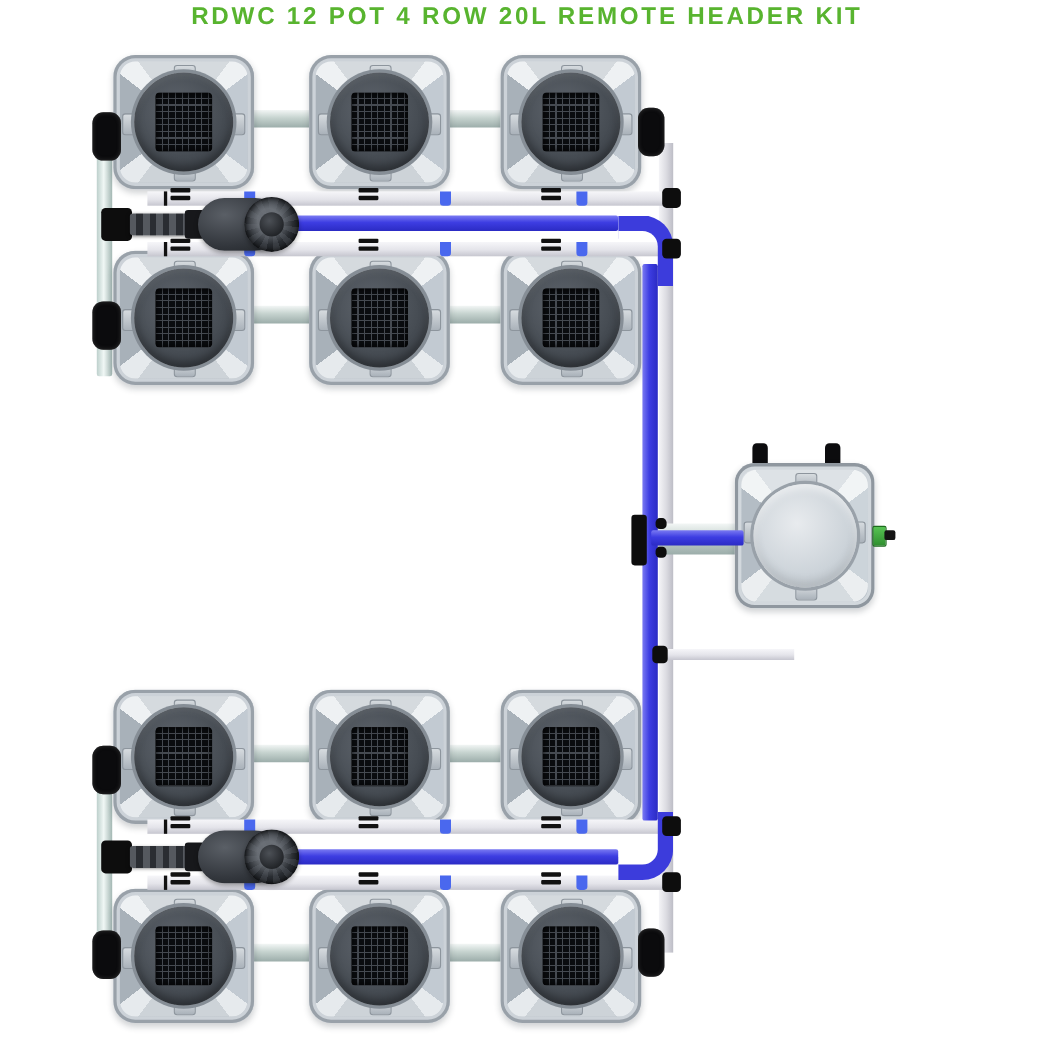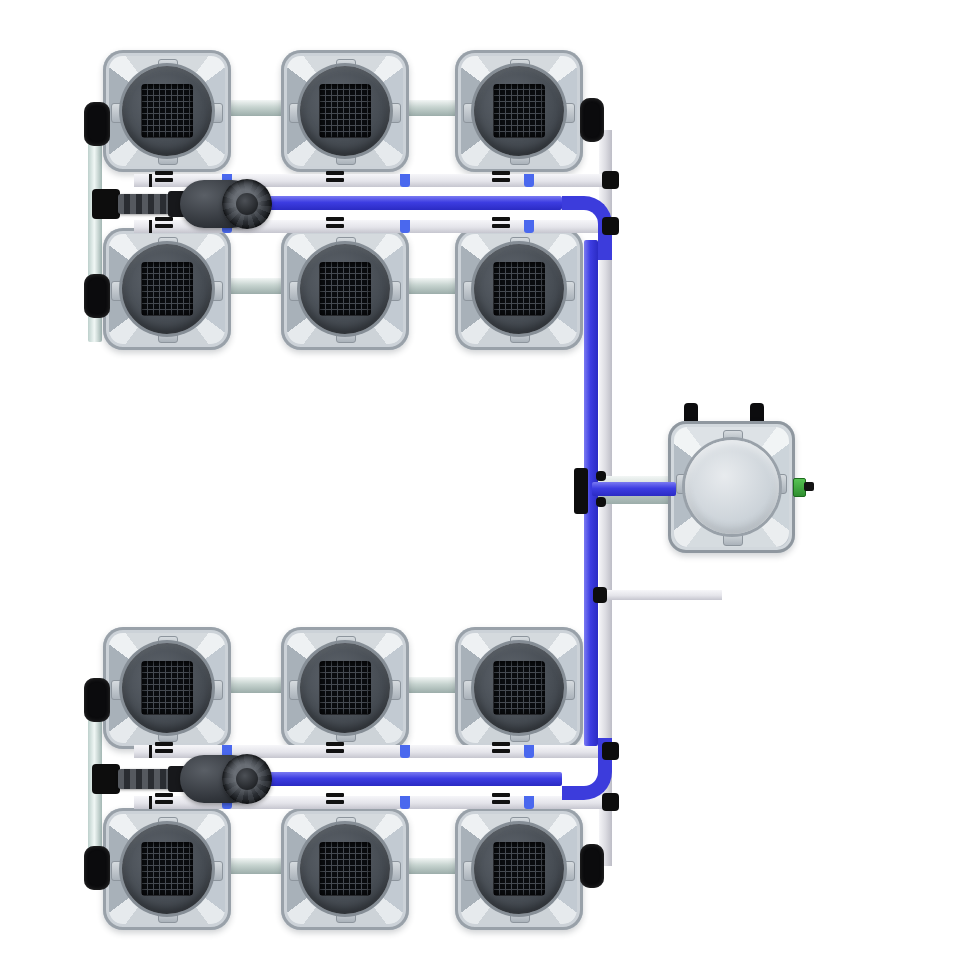--- a/index.html
+++ b/index.html
@@ -76,20 +76,21 @@
   .pump-hub{position:absolute;width:22px;height:22px;border-radius:50%;background:radial-gradient(circle at 40% 35%,#4c5056,#121417);z-index:8;}
   .barb{position:absolute;height:20px;border-radius:3px;z-index:6;
        background:repeating-linear-gradient(90deg,#55595f 0 6px,#2a2d32 6px 12px);box-shadow:0 1px 3px rgba(0,0,0,.4);}
   .coupler{position:absolute;background:#17181b;border-radius:3px;z-index:6;}
 </style>
 </head>
 <body>
 
 <div id="stage">
 
+  <div id="title" style="color: rgb(88, 180, 47);">RDWC 12 POT 4 ROW 20L REMOTE HEADER KIT</div>
 
   <div class="abs pipe-teal" style="left:88px;top:112px;width:14px;height:230px;"></div>
   <div class="abs pipe-teal" style="left:88px;top:690px;width:14px;height:182px;"></div>
 
   <div class="abs elbow" style="left:84px;top:102px;width:26px;height:44px;"></div>
   <div class="abs elbow" style="left:84px;top:274px;width:26px;height:44px;"></div>
   <div class="abs elbow" style="left:84px;top:678px;width:26px;height:44px;"></div>
   <div class="abs elbow" style="left:84px;top:846px;width:26px;height:44px;"></div>
 
   <div class="abs pipe-vwhite" style="left:599px;top:130px;width:13px;height:736px;"></div>

